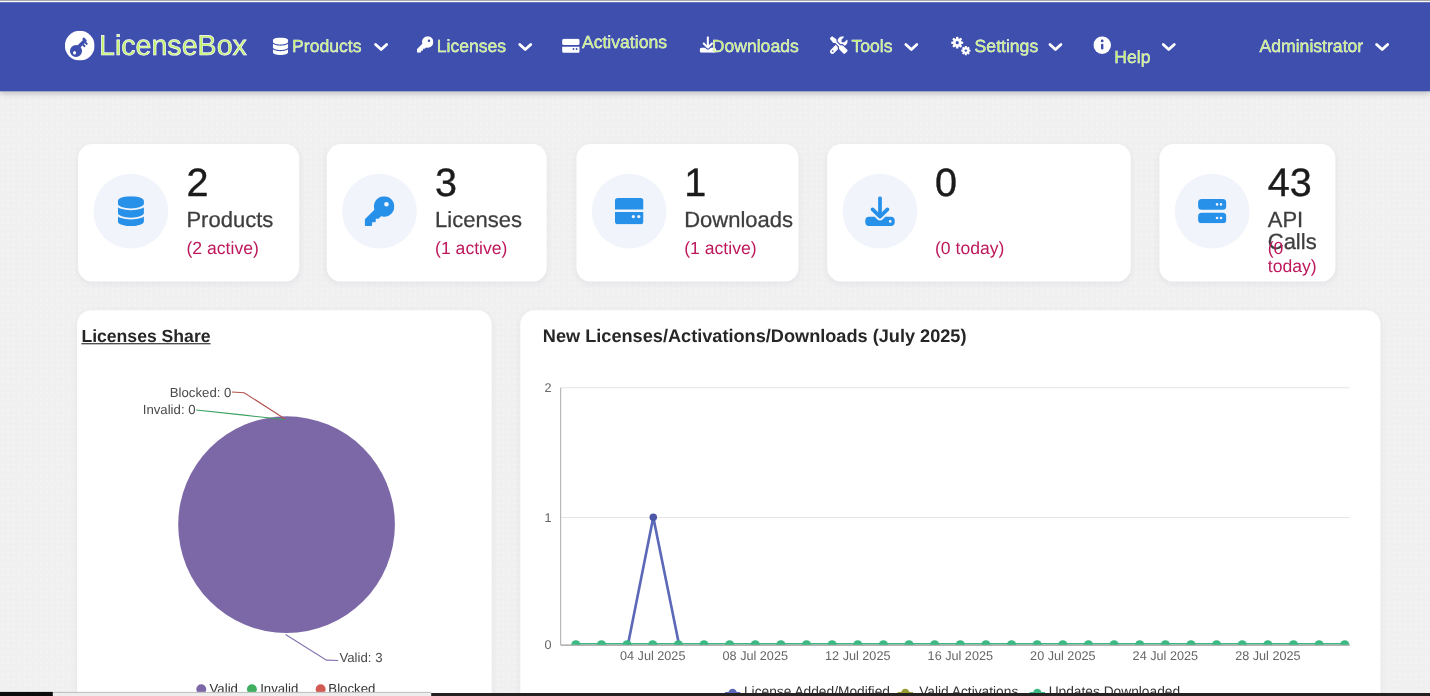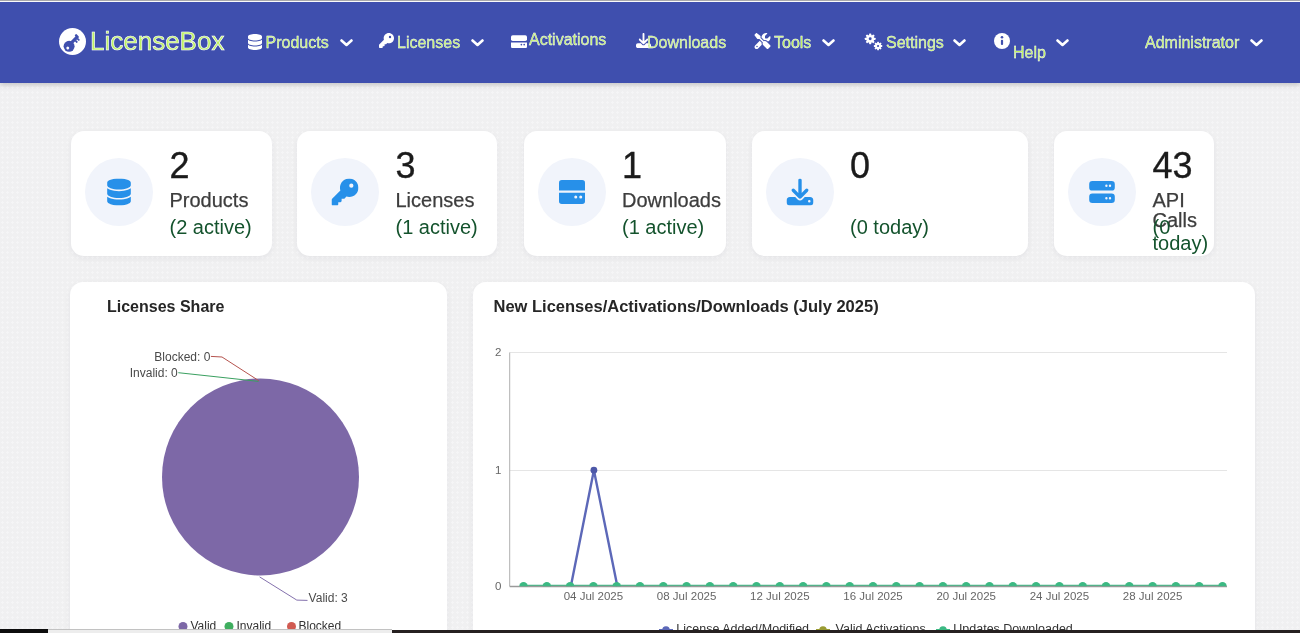--- a/index.html
+++ b/index.html
@@ -8,21 +8,21 @@
   body { background-image:radial-gradient(circle, rgba(255,255,255,.32) 1px, rgba(255,255,255,0) 1.3px);
     background-size:5px 5px; }
   #nav { position:absolute; left:0; top:0; width:1300px; height:83px; background:#3f4fae;
     box-shadow:0 2px 5px rgba(0,0,0,.18); }
   .nitem { position:absolute; color:#bef264; font-size:16px; -webkit-text-stroke:.35px #fff; white-space:nowrap; }
   .card { position:absolute; background:#fff; border-radius:13px; box-shadow:0 2px 6px rgba(40,40,70,.06); }
   .circ { position:absolute; left:14px; top:27px; width:68px; height:68px; border-radius:50%; background:#f1f4fb; }
   .circ svg { position:absolute; left:50%; top:50%; transform:translate(-50%,-50%); }
   .num { position:absolute; left:98.5px; top:17px; font-size:36px; line-height:36px; color:#1b1b1b; -webkit-text-stroke:.35px #1b1b1b;}
   .lbl { position:absolute; left:98.5px; top:59px; font-size:20px; line-height:20px; color:#3d3d3d; -webkit-text-stroke:.25px #3d3d3d;}
-  .sub { position:absolute; left:98.5px; top:88px; font-size:20px; line-height:16px; color:#14532d; }
+  .sub { position:absolute; left:98.5px; top:88px; font-size:16px; line-height:16px; color:#be185d; }
   .ctitle { position:absolute; font-size:16px; font-weight:bold; color:#262626; line-height:17px; }
 </style>
 </head>
 <body>
 
 <div style="position:absolute;left:0;top:0;width:1300px;height:2px;background:linear-gradient(to bottom,#a8a8ab 0 1px,#fafafa 1px 2px);z-index:5;"></div>
 
 <div id="nav">
 
   <svg style="position:absolute;left:59px;top:28px" width="27" height="27" viewBox="0 0 27 27">
@@ -175,21 +175,21 @@
       <svg width="26" height="22" viewBox="0 0 512 440" fill="#2790e9">
         <path d="M64 0 h384 a64 64 0 0 1 64 64 v64 a64 64 0 0 1 -64 64 h-384 a64 64 0 0 1 -64 -64 v-64 a64 64 0 0 1 64 -64 z M320 96 a24 24 0 1 0 48 0 a24 24 0 1 0 -48 0 z M392 96 a24 24 0 1 0 48 0 a24 24 0 1 0 -48 0 z M64 248 h384 a64 64 0 0 1 64 64 v64 a64 64 0 0 1 -64 64 h-384 a64 64 0 0 1 -64 -64 v-64 a64 64 0 0 1 64 -64 z M320 344 a24 24 0 1 0 48 0 a24 24 0 1 0 -48 0 z M392 344 a24 24 0 1 0 48 0 a24 24 0 1 0 -48 0 z" fill-rule="evenodd"></path>
       </svg>
     </div>
   <div class="num">43</div>
   <div class="lbl">API Calls</div>
   <div class="sub">(0 today)</div>
 </div>
 
 <div class="card" style="left:70px;top:282px;width:377px;height:380px;">
-  <div class="ctitle" style="left:37px;top:16px;">Licenses Share</div>
+  <div class="ctitle" style="left:4px;top:16px;text-decoration:underline;">Licenses Share</div>
   <svg width="377" height="380" viewBox="0 0 377 380" style="position:absolute;left:0;top:0;">
     <circle cx="190.5" cy="195" r="98.5" fill="#7d68a7"></circle>
     <polyline points="140.9,74.4 152,75 188.8,98.7" fill="none" stroke="#b5534e" stroke-width="1"></polyline>
     <polyline points="108.3,90.7 150,95.2 188.5,99.4" fill="none" stroke="#3aa060" stroke-width="1"></polyline>
     <polyline points="189.6,294.9 226.8,318.1 237.5,318.4" fill="none" stroke="#8471ad" stroke-width="1"></polyline>
     <text x="140.4" y="78.5" font-size="12" fill="#4a4a4a" text-anchor="end" font-family="Liberation Sans">Blocked: 0</text>
     <text x="107.8" y="94.5" font-size="12" fill="#4a4a4a" text-anchor="end" font-family="Liberation Sans">Invalid: 0</text>
     <text x="238.6" y="319.7" font-size="12" fill="#4a4a4a" font-family="Liberation Sans">Valid: 3</text>
 
     <circle cx="113" cy="344.5" r="4.5" fill="#7d68a7"></circle>

